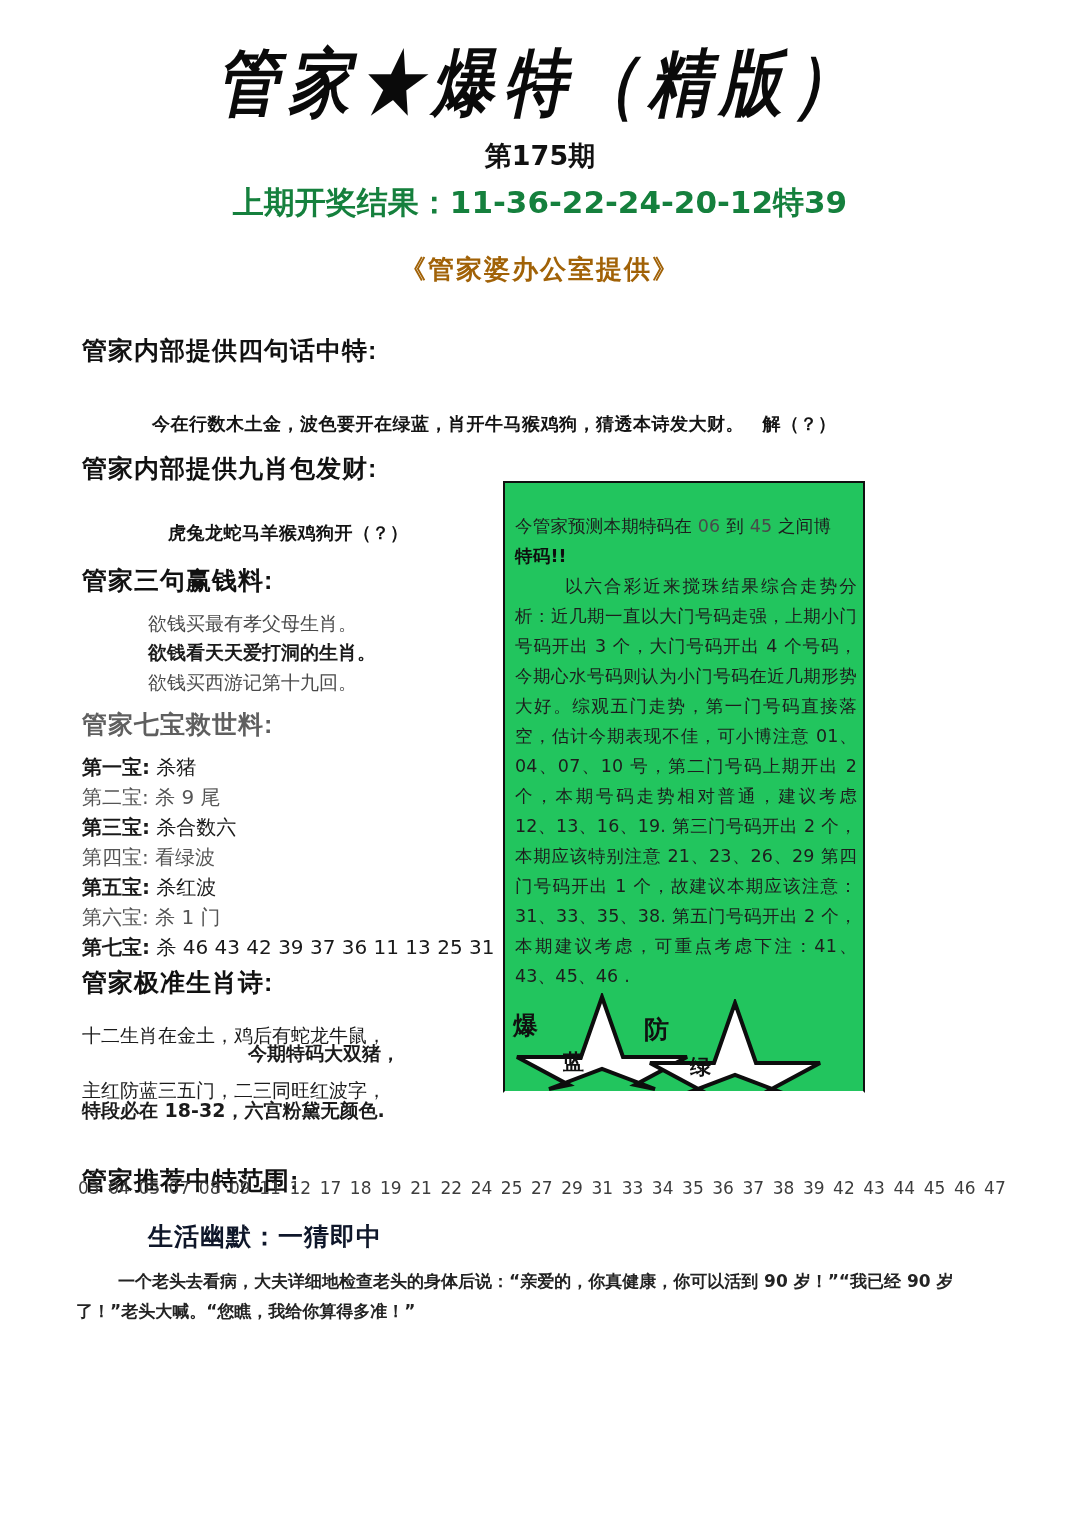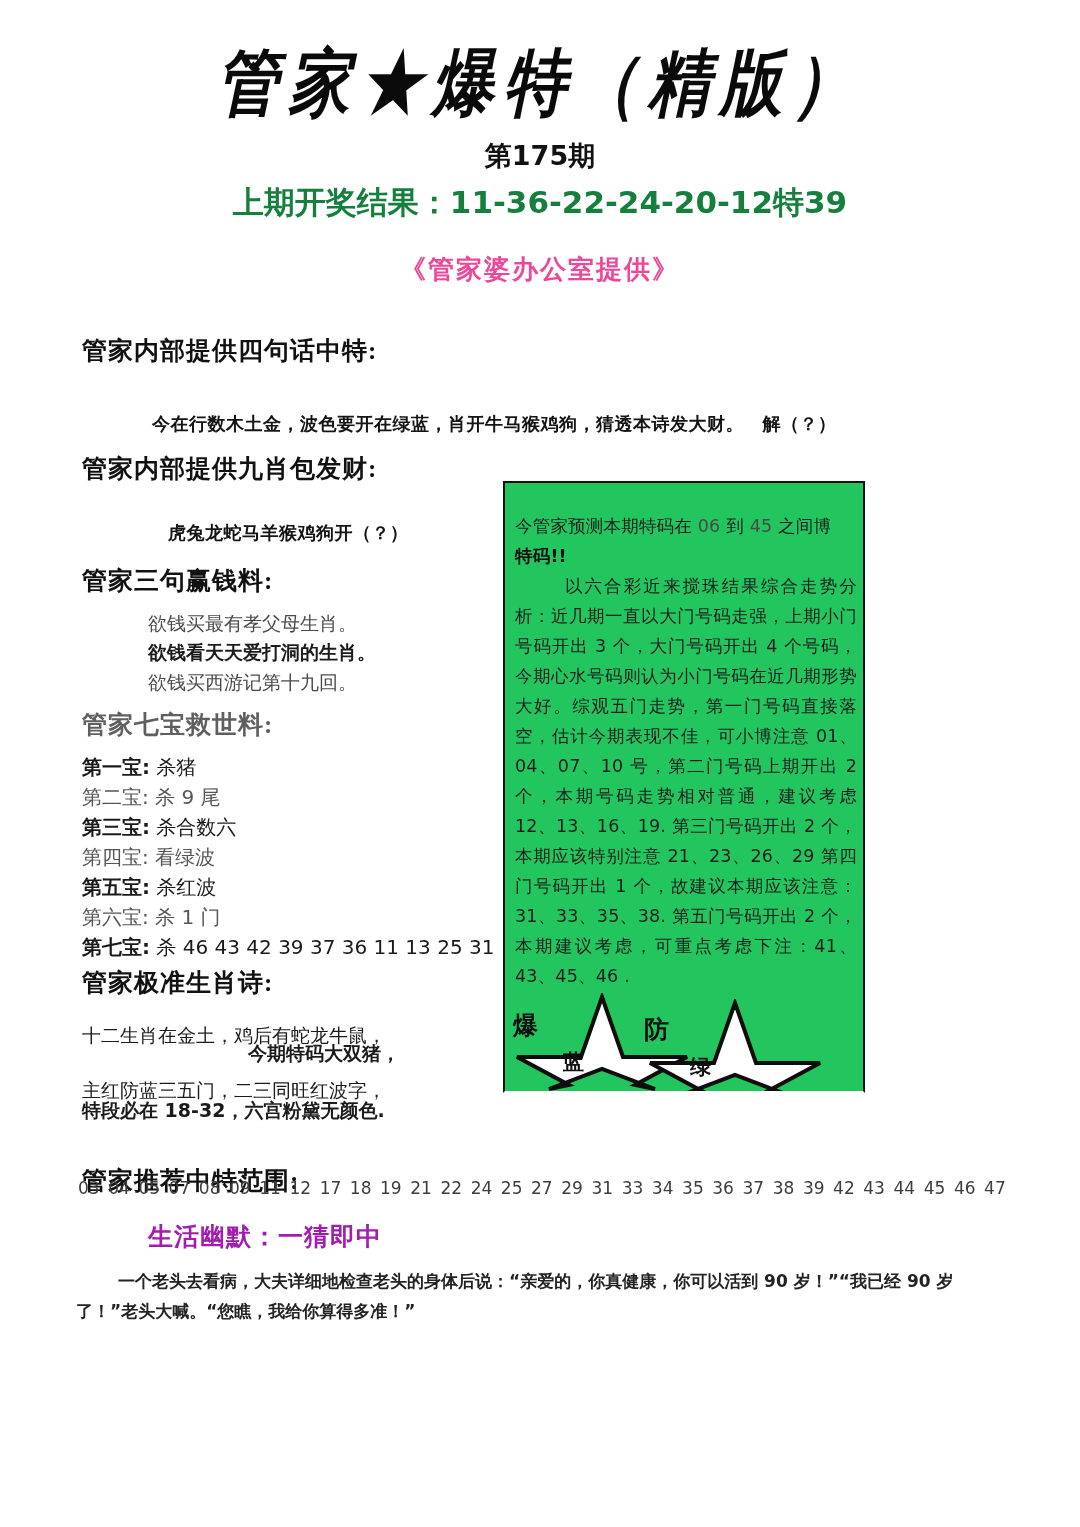--- a/index.html
+++ b/index.html
@@ -63,28 +63,28 @@
   }
   .provider {
     position: absolute;
     left: 0;
     top: 252px;
     width: 1080px;
     text-align: center;
     font-family: "DejaVu Serif", "Liberation Serif", serif;
     font-weight: bold;
     font-size: 26px;
-    color: #ec4899;
+    color: #a16207;
     letter-spacing: 2px;
   }
 
   
   .h-sec {
     position: absolute;
-    font-family: Liberation Serif, serif;
+    font-family: Liberation Sans, sans-serif;
     font-weight: bold;
     font-size: 25px;
     color: #111;
     letter-spacing: 1px;
     white-space: nowrap;
   }
   .h-sec.faded { color: #3c3c3c; opacity: .82; }
 
   .body-line {
     position: absolute;
@@ -186,21 +186,21 @@
   }
 
   
   .humor-title {
     position: absolute;
     left: 148px;
     top: 1220px;
     font-family: "DejaVu Serif", "Liberation Serif", serif;
     font-weight: bold;
     font-size: 25px;
-    color: #a21caf;
+    color: #0f172a;
     letter-spacing: 1px;
     white-space: nowrap;
   }
   .humor-body {
     position: absolute;
     left: 76px;
     top: 1266px;
     width: 930px;
     font-family: "DejaVu Sans", "Liberation Sans", sans-serif;
     font-weight: bold;

